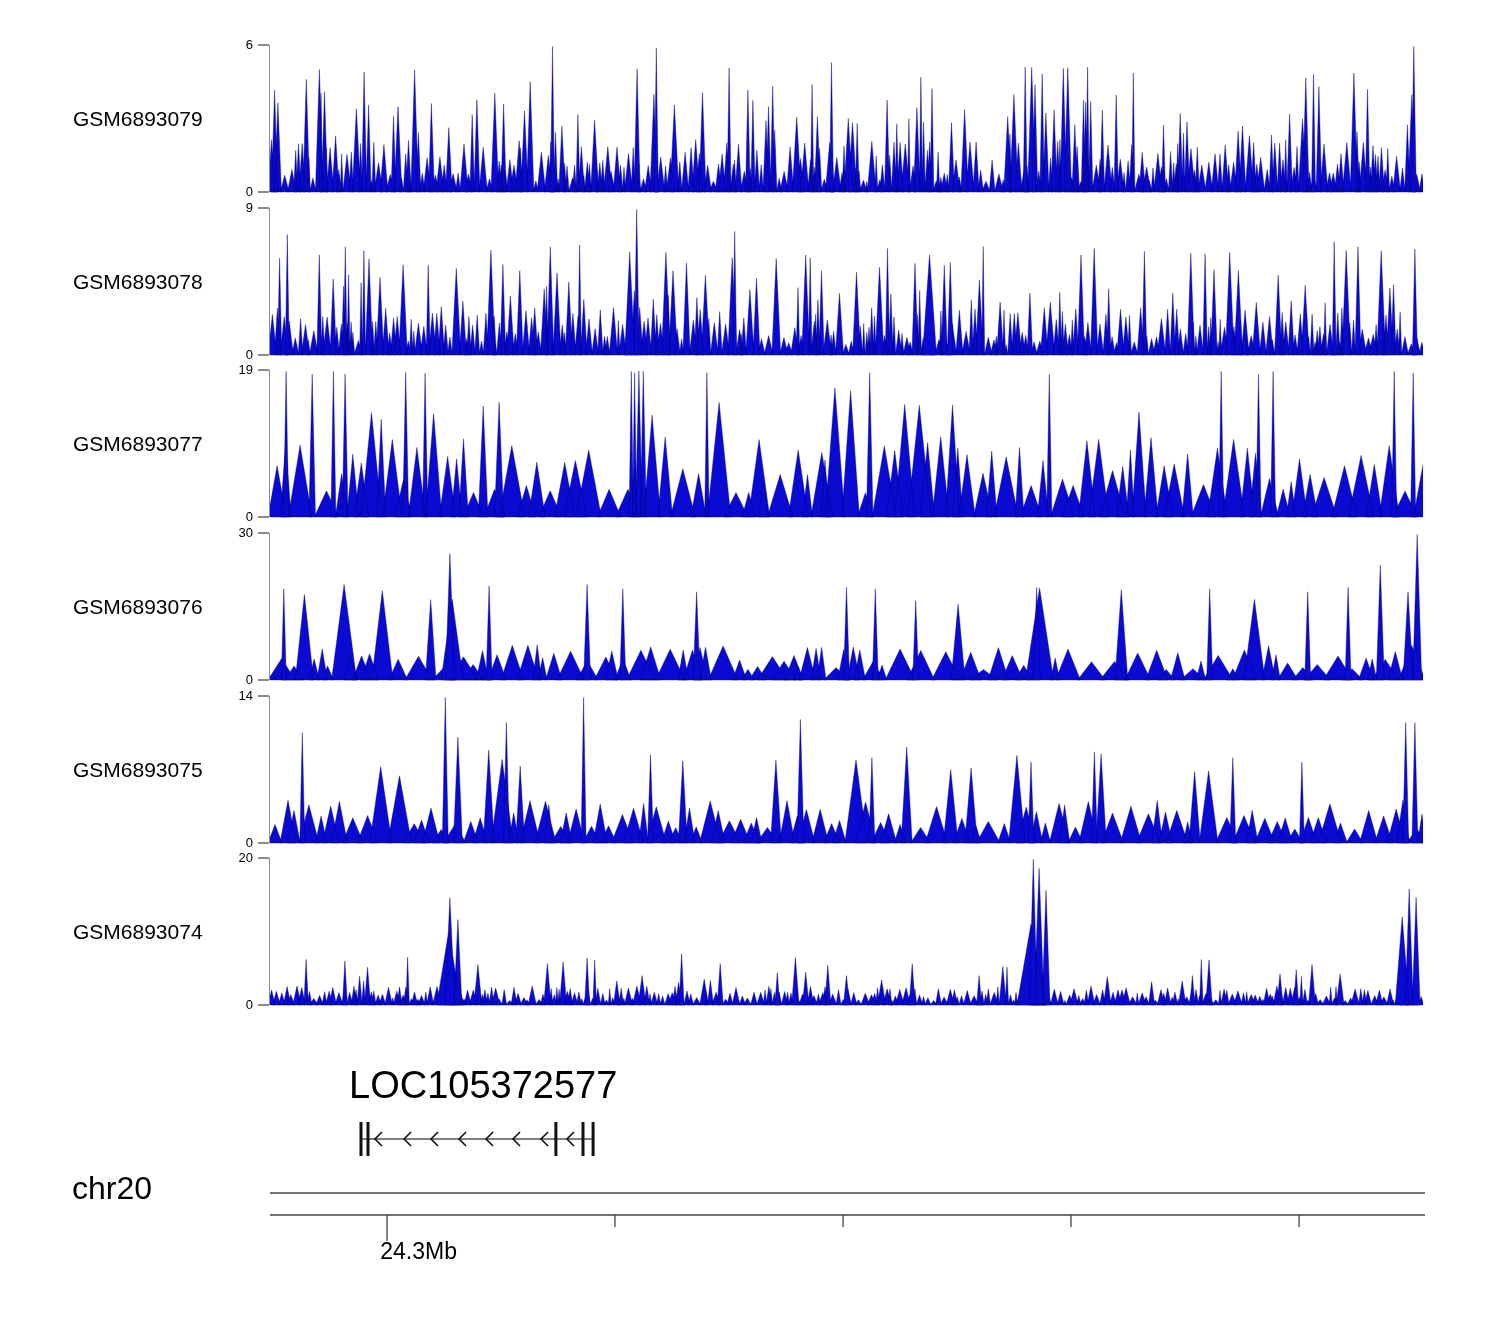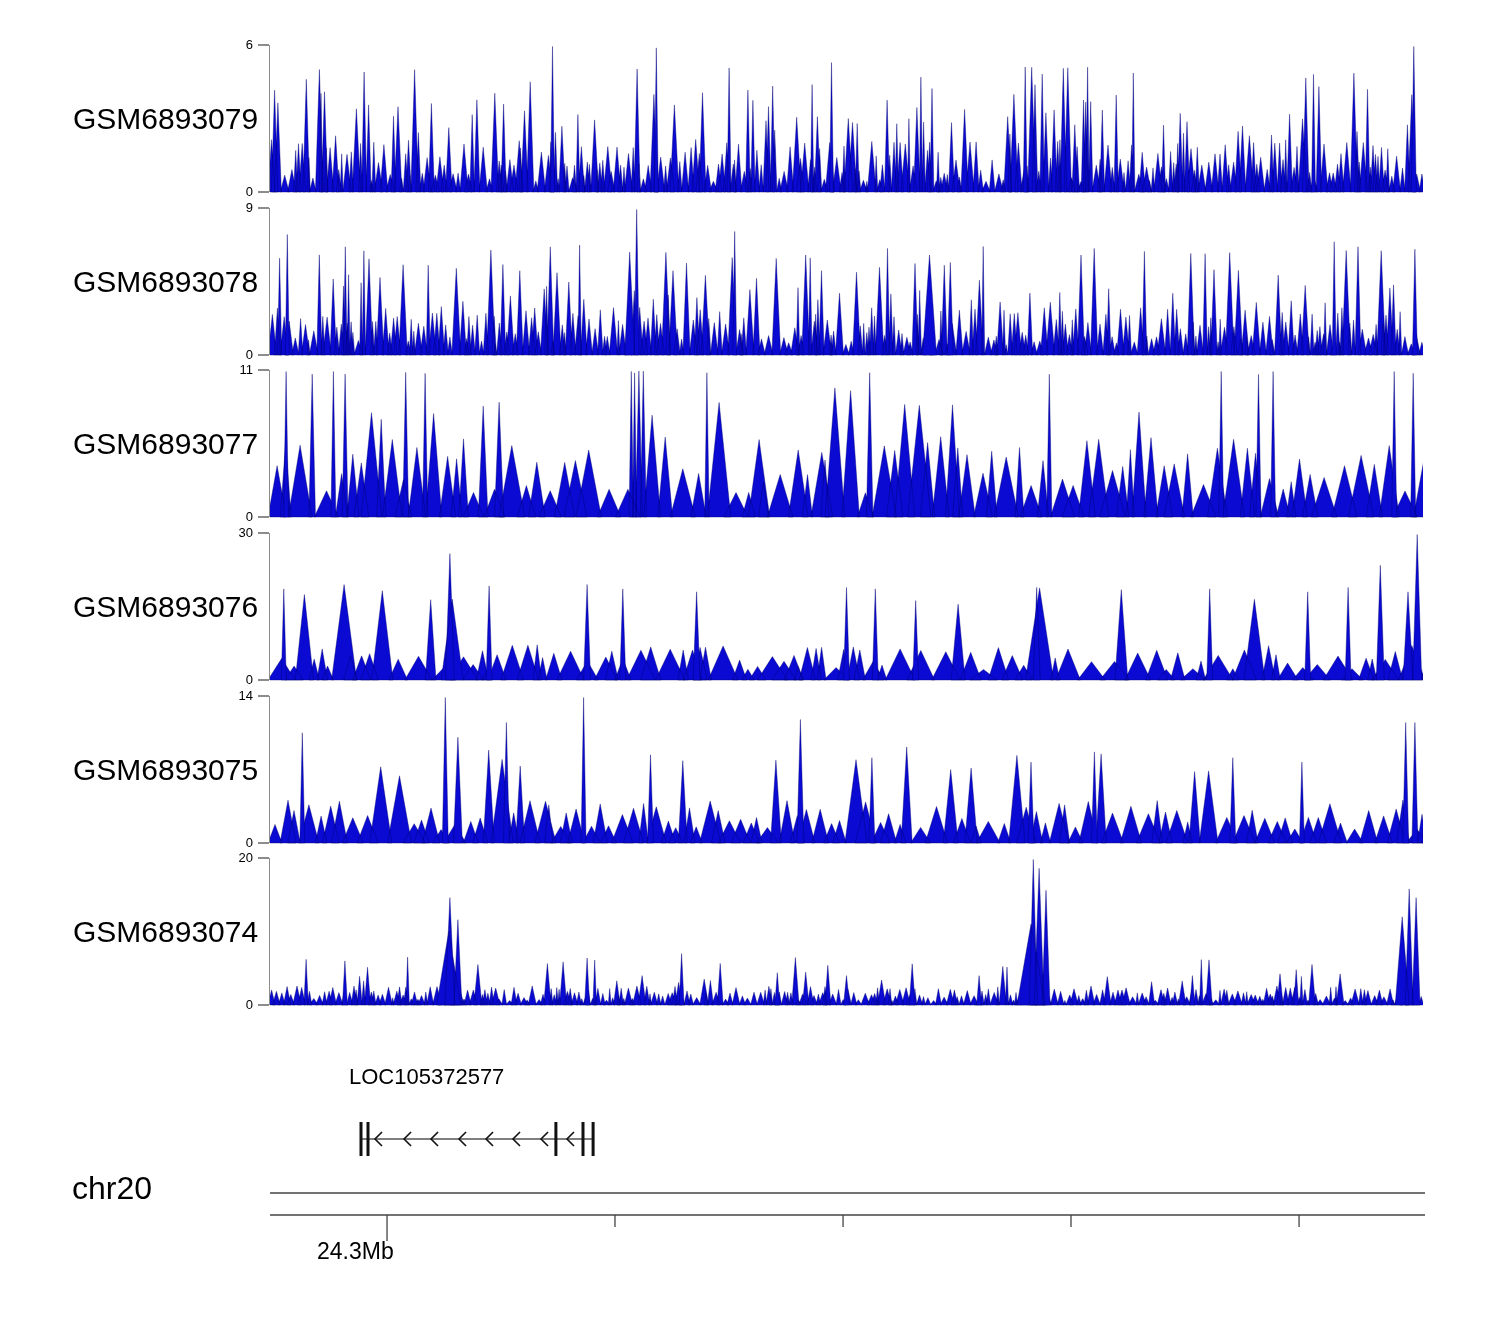--- a/index.html
+++ b/index.html
@@ -1,35 +1,35 @@
 <!DOCTYPE html>
 <html><head>
 <meta charset="utf-8">
 <style>
   html,body{margin:0;padding:0}
   body{
     width:1500px;height:1320px;background:#ffffff;position:relative;
     font-family:"Liberation Sans",sans-serif;color:#000;overflow:hidden;
   }
   .track-row{position:absolute;left:0;width:1500px;height:163px}
-  .track-label{position:absolute;left:73px;top:104px;font-size:30px;transform:translateY(-50%);white-space:nowrap}
+  .track-label{position:absolute;left:73px;top:104px;font-size:21px;transform:translateY(-50%);white-space:nowrap}
   .track-row .track-label{top:74px}
   .ymax,.ymin{position:absolute;left:203px;width:50px;text-align:right;font-size:13px;line-height:14px}
   .ymax{top:-7px}
   .ymin{top:140px}
   .yaxis{position:absolute;left:258px;top:0;width:11px;height:147px;border-right:1.6px solid #8c8c8c}
   .yaxis i{position:absolute;left:0;width:11px;height:1.6px;background:#8c8c8c;display:block}
   .yaxis i.tt{top:-0.8px}
   .yaxis i.bt{bottom:-0.8px}
   .signal{position:absolute;left:270px;top:0}
-  #gene-label{position:absolute;left:349px;top:1064px;font-size:22px;white-space:nowrap}
+  #gene-label{position:absolute;left:349px;top:1064px;font-size:38px;white-space:nowrap}
   #gene-svg{position:absolute;left:270px;top:1110px}
   #chrom-label{position:absolute;left:72px;top:1170px;font-size:32px;white-space:nowrap}
   #chrom-svg{position:absolute;left:270px;top:1186px}
-  #tick-label{position:absolute;left:317px;top:1238px;width:140px;text-align:left;font-size:23px}
+  #tick-label{position:absolute;left:317px;top:1238px;width:140px;text-align:right;font-size:23px}
 </style>
 </head>
 <body>
 
 <div id="tracks">
     <div class="track-row" style="top: 45px;">
       <div class="track-label">GSM6893079</div>
       <div class="ymax">6</div>
       <div class="ymin">0</div>
       <div class="yaxis">
@@ -49,21 +49,21 @@
         <i class="tt"></i>
         <i class="bt"></i>
       </div>
       <svg class="signal" width="1153" height="148">
         <path d="M0 147 L-2.0 147 L2.4 106.4 L6.7 147 L4.4 147 L7.4 100.1 L10.3 147 L7.5 147 L9.6 50.2 L11.7 147 L9.9 147 L14.2 108.7 L18.4 147 L15.0 147 L19.2 113.1 L23.4 147 L21.7 147 L25.3 129.9 L29.0 147 L28.2 147 L30.6 110.6 L32.9 147 L31.3 147 L35.5 116.6 L39.7 147 L36.9 147 L38.5 131.8 L40.1 147 L39.3 147 L43.8 122.8 L48.3 147 L46.8 147 L49.3 46.9 L51.9 147 L50.8 147 L52.8 108.4 L54.9 147 L52.7 147 L57.1 109.1 L61.4 147 L60.0 147 L63.2 71.0 L66.4 147 L64.0 147 L66.8 119.2 L69.6 147 L68.3 147 L71.3 116.1 L74.2 147 L71.6 147 L73.5 78.1 L75.4 147 L73.5 147 L75.3 38.8 L77.1 147 L75.5 147 L77.2 115.2 L78.9 147 L77.0 147 L78.6 66.7 L80.1 147 L79.2 147 L81.1 113.8 L83.0 147 L81.1 147 L82.9 124.4 L84.8 147 L83.9 147 L88.4 132.4 L92.8 147 L89.6 147 L91.1 74.8 L92.7 147 L92.2 147 L93.9 42.8 L95.6 147 L95.2 147 L99.0 50.9 L102.8 147 L100.4 147 L102.5 113.5 L104.6 147 L103.5 147 L105.8 113.4 L108.1 147 L106.2 147 L110.0 69.4 L113.9 147 L112.2 147 L115.7 100.4 L119.2 147 L117.0 147 L119.7 125.1 L122.4 147 L120.2 147 L123.6 110.0 L126.9 147 L123.6 147 L127.2 108.5 L130.9 147 L128.8 147 L133.1 56.7 L137.4 147 L135.3 147 L138.3 133.1 L141.2 147 L139.3 147 L141.2 111.3 L143.1 147 L142.2 147 L143.8 123.1 L145.5 147 L144.4 147 L148.4 115.3 L152.5 147 L150.1 147 L153.8 118.2 L157.6 147 L156.2 147 L158.2 57.2 L160.3 147 L158.4 147 L162.4 105.0 L166.4 147 L163.4 147 L166.8 105.3 L170.2 147 L168.0 147 L171.3 98.6 L174.7 147 L173.0 147 L175.7 116.9 L178.4 147 L177.4 147 L179.9 128.9 L182.4 147 L181.8 147 L186.3 60.3 L190.8 147 L189.3 147 L192.9 93.3 L196.5 147 L194.0 147 L196.6 130.6 L199.1 147 L196.6 147 L198.9 108.5 L201.3 147 L199.8 147 L202.6 117.2 L205.4 147 L204.6 147 L207.2 107.1 L209.7 147 L209.0 147 L211.5 133.1 L214.0 147 L213.2 147 L215.9 105.3 L218.6 147 L216.6 147 L220.9 42.1 L225.1 147 L221.8 147 L224.1 108.1 L226.5 147 L223.9 147 L225.4 136.6 L227.0 147 L226.5 147 L229.3 115.0 L232.1 147 L230.1 147 L232.9 56.5 L235.7 147 L233.7 147 L236.8 124.0 L239.9 147 L236.6 147 L240.4 87.9 L244.2 147 L242.0 147 L245.3 125.7 L248.7 147 L246.3 147 L249.8 62.7 L253.2 147 L252.2 147 L256.0 102.7 L259.7 147 L258.3 147 L261.6 109.7 L264.9 147 L261.3 147 L264.7 100.0 L268.0 147 L264.9 147 L268.3 123.8 L271.7 147 L270.4 147 L274.2 80.9 L278.1 147 L274.8 147 L276.6 78.3 L278.4 147 L276.8 147 L280.3 38.9 L283.8 147 L280.6 147 L282.7 133.6 L284.8 147 L282.9 147 L287.0 64.7 L291.0 147 L289.2 147 L292.3 116.9 L295.3 147 L292.7 147 L294.5 124.7 L296.3 147 L295.2 147 L298.8 74.0 L302.4 147 L299.7 147 L302.9 105.3 L306.1 147 L304.5 147 L308.1 107.6 L311.6 147 L307.9 147 L309.6 37.1 L311.4 147 L310.4 147 L313.8 91.3 L317.2 147 L315.5 147 L319.0 110.9 L322.5 147 L321.7 147 L325.1 120.7 L328.6 147 L327.5 147 L330.3 101.8 L333.1 147 L332.2 147 L334.6 128.3 L337.0 147 L334.6 147 L337.3 128.4 L340.1 147 L339.2 147 L343.5 99.6 L347.7 147 L346.9 147 L348.4 112.6 L350.0 147 L348.7 147 L352.6 116.4 L356.5 147 L354.8 147 L358.5 91.7 L362.1 147 L361.0 147 L364.3 82.6 L367.6 147 L366.4 147 L369.7 99.4 L373.1 147 L370.3 147 L374.1 113.2 L377.9 147 L374.4 147 L378.0 110.1 L381.7 147 L380.3 147 L383.3 91.2 L386.4 147 L384.1 147 L386.8 106.6 L389.5 147 L386.6 147 L390.5 115.4 L394.5 147 L391.5 147 L395.9 44.4 L400.4 147 L396.0 147 L398.2 86.9 L400.4 147 L398.6 147 L403.0 62.7 L407.4 147 L403.8 147 L407.1 120.7 L410.4 147 L409.3 147 L411.6 131.0 L413.9 147 L412.8 147 L416.5 55.1 L420.2 147 L419.3 147 L423.3 112.0 L427.3 147 L424.2 147 L426.9 89.6 L429.7 147 L426.7 147 L430.2 101.7 L433.7 147 L431.1 147 L435.4 67.3 L439.7 147 L436.6 147 L438.8 110.5 L440.9 147 L440.4 147 L444.3 114.6 L448.2 147 L447.2 147 L449.7 103.6 L452.2 147 L451.4 147 L455.6 116.0 L459.8 147 L457.8 147 L462.2 49.6 L466.7 147 L465.7 147 L469.6 121.5 L473.6 147 L469.5 147 L471.1 125.8 L472.8 147 L471.0 147 L473.8 109.8 L476.6 147 L475.7 147 L479.9 81.6 L484.1 147 L482.9 147 L486.5 70.3 L490.0 147 L487.6 147 L491.5 130.9 L495.4 147 L494.1 147 L498.6 127.6 L503.1 147 L501.8 147 L506.2 50.4 L510.7 147 L509.6 147 L513.9 129.6 L518.3 147 L514.6 147 L518.7 134.7 L522.8 147 L520.6 147 L524.8 119.8 L529.0 147 L526.1 147 L528.0 79.7 L529.8 147 L527.8 147 L531.1 127.5 L534.5 147 L531.7 147 L535.7 47.0 L539.7 147 L538.3 147 L540.2 49.9 L542.1 147 L540.8 147 L544.3 113.3 L547.8 147 L544.1 147 L545.6 106.2 L547.2 147 L545.8 147 L547.9 91.6 L550.1 147 L548.8 147 L551.5 62.7 L554.2 147 L552.9 147 L557.3 112.0 L561.7 147 L559.1 147 L561.1 127.1 L563.1 147 L561.1 147 L563.6 123.1 L566.2 147 L565.4 147 L569.5 85.2 L573.5 147 L572.3 147 L575.9 136.5 L579.4 147 L578.2 147 L581.2 133.2 L584.2 147 L582.5 147 L586.5 64.2 L590.5 147 L587.9 147 L590.3 117.9 L592.8 147 L592.2 147 L593.7 115.4 L595.2 147 L594.9 147 L596.8 124.5 L598.8 147 L597.2 147 L599.0 119.2 L600.9 147 L599.4 147 L601.7 99.8 L603.9 147 L602.8 147 L604.5 108.0 L606.2 147 L605.2 147 L609.5 59.3 L613.9 147 L611.5 147 L614.6 127.4 L617.6 147 L615.3 147 L617.5 40.4 L619.8 147 L618.5 147 L620.9 85.9 L623.2 147 L622.1 147 L624.0 108.8 L625.8 147 L625.4 147 L628.7 122.0 L632.1 147 L630.1 147 L632.0 125.5 L634.0 147 L632.9 147 L636.9 129.3 L640.8 147 L636.8 147 L640.1 134.0 L643.4 147 L641.9 147 L645.0 55.5 L648.0 147 L646.0 147 L647.5 106.6 L649.0 147 L647.9 147 L649.7 82.4 L651.5 147 L650.5 147 L653.2 129.9 L655.9 147 L653.8 147 L657.7 124.6 L661.7 147 L659.4 147 L661.3 127.2 L663.1 147 L661.2 147 L663.2 134.1 L665.1 147 L664.7 147 L669.0 131.5 L673.4 147 L669.4 147 L670.9 103.0 L672.5 147 L671.1 147 L674.3 57.2 L677.4 147 L674.7 147 L677.2 135.8 L679.8 147 L677.9 147 L682.3 115.6 L686.7 147 L685.7 147 L689.4 102.2 L693.1 147 L691.7 147 L696.1 123.4 L700.5 147 L699.0 147 L701.3 91.8 L703.5 147 L702.0 147 L705.0 101.1 L707.9 147 L705.6 147 L709.4 72.2 L713.3 147 L711.6 147 L713.2 38.5 L714.7 147 L714.3 147 L718.3 129.2 L722.3 147 L720.3 147 L723.9 132.0 L727.4 147 L724.1 147 L726.3 128.2 L728.4 147 L726.6 147 L730.1 94.0 L733.6 147 L732.5 147 L734.0 102.2 L735.6 147 L734.5 147 L736.2 136.7 L737.9 147 L737.6 147 L740.2 105.8 L742.8 147 L741.2 147 L744.3 105.5 L747.3 147 L744.1 147 L747.9 104.7 L751.6 147 L748.7 147 L752.2 124.3 L755.8 147 L752.5 147 L755.7 127.2 L758.9 147 L757.1 147 L759.9 85.1 L762.7 147 L760.8 147 L764.1 133.7 L767.4 147 L765.8 147 L769.8 133.1 L773.8 147 L770.4 147 L774.3 99.8 L778.1 147 L775.8 147 L780.3 94.2 L784.8 147 L782.9 147 L786.3 111.5 L789.7 147 L787.9 147 L789.8 84.5 L791.7 147 L790.5 147 L792.4 103.3 L794.3 147 L792.3 147 L795.4 116.1 L798.4 147 L796.0 147 L799.4 126.6 L802.7 147 L800.6 147 L802.3 111.8 L804.0 147 L802.5 147 L805.8 100.9 L809.0 147 L807.4 147 L811.0 47.0 L814.5 147 L811.0 147 L814.6 128.5 L818.1 147 L814.3 147 L817.9 114.5 L821.6 147 L820.5 147 L824.2 40.4 L827.8 147 L826.5 147 L830.0 116.1 L833.6 147 L832.8 147 L835.9 106.3 L838.9 147 L836.4 147 L838.7 80.7 L841.0 147 L838.8 147 L842.1 128.7 L845.4 147 L843.5 147 L846.4 134.9 L849.4 147 L846.7 147 L850.5 101.2 L854.2 147 L852.4 147 L855.9 109.1 L859.5 147 L857.6 147 L859.5 107.4 L861.5 147 L860.4 147 L864.3 133.9 L868.1 147 L867.1 147 L870.6 99.8 L874.1 147 L872.0 147 L874.4 43.4 L876.8 147 L875.1 147 L876.8 127.9 L878.6 147 L878.1 147 L881.6 130.7 L885.1 147 L882.8 147 L886.5 128.8 L890.3 147 L887.1 147 L891.4 110.7 L895.8 147 L894.6 147 L897.6 101.2 L900.6 147 L900.0 147 L902.8 85.2 L905.6 147 L903.8 147 L906.7 101.3 L909.6 147 L907.3 147 L910.4 120.7 L913.6 147 L912.8 147 L915.7 125.8 L918.7 147 L917.2 147 L920.8 45.4 L924.4 147 L921.6 147 L923.3 114.3 L924.9 147 L924.3 147 L925.9 128.1 L927.4 147 L926.4 147 L930.0 117.2 L933.6 147 L932.7 147 L935.1 45.7 L937.4 147 L936.7 147 L938.6 118.8 L940.6 147 L939.3 147 L940.8 109.8 L942.3 147 L940.7 147 L944.0 61.6 L947.3 147 L946.3 147 L948.1 133.9 L950.0 147 L948.7 147 L950.2 111.2 L951.8 147 L950.2 147 L954.5 119.3 L958.7 147 L955.4 147 L959.7 44.6 L964.1 147 L960.7 147 L963.9 118.7 L967.2 147 L964.1 147 L968.4 62.4 L972.7 147 L968.0 147 L970.4 131.0 L972.8 147 L971.2 147 L975.1 102.1 L979.1 147 L974.8 147 L976.5 129.3 L978.2 147 L977.1 147 L981.2 127.6 L985.3 147 L982.1 147 L986.3 94.4 L990.5 147 L989.3 147 L992.9 114.2 L996.5 147 L995.6 147 L999.5 108.4 L1003.3 147 L999.1 147 L1002.2 131.6 L1005.2 147 L1004.5 147 L1008.2 67.1 L1011.8 147 L1009.6 147 L1012.2 104.4 L1014.7 147 L1012.2 147 L1015.8 114.0 L1019.3 147 L1018.0 147 L1021.2 92.8 L1024.3 147 L1022.0 147 L1025.1 127.0 L1028.2 147 L1026.8 147 L1030.3 105.9 L1033.7 147 L1031.1 147 L1035.2 77.4 L1039.3 147 L1036.7 147 L1038.6 128.7 L1040.5 147 L1040.0 147 L1042.1 106.1 L1044.1 147 L1042.6 147 L1045.1 134.1 L1047.5 147 L1044.9 147 L1047.2 122.4 L1049.5 147 L1047.4 147 L1049.9 118.6 L1052.3 147 L1049.9 147 L1053.6 125.9 L1057.3 147 L1053.5 147 L1055.1 94.8 L1056.8 147 L1056.3 147 L1060.0 116.6 L1063.8 147 L1060.0 147 L1063.5 136.3 L1067.0 147 L1065.6 147 L1067.8 105.1 L1070.0 147 L1068.2 147 L1069.7 133.9 L1071.3 147 L1069.9 147 L1071.9 99.8 L1074.0 147 L1071.9 147 L1076.2 42.5 L1080.5 147 L1077.7 147 L1079.8 115.1 L1081.9 147 L1081.4 147 L1083.5 112.1 L1085.7 147 L1085.0 147 L1088.0 38.7 L1090.9 147 L1088.0 147 L1092.3 121.2 L1096.7 147 L1094.0 147 L1098.5 130.0 L1102.9 147 L1098.7 147 L1103.2 126.4 L1107.6 147 L1104.1 147 L1106.1 116.4 L1108.2 147 L1106.8 147 L1111.2 42.7 L1115.6 147 L1111.0 147 L1113.0 115.8 L1115.1 147 L1113.2 147 L1116.0 107.1 L1118.7 147 L1116.3 147 L1119.9 79.9 L1123.4 147 L1120.9 147 L1123.5 76.9 L1126.1 147 L1124.2 147 L1127.2 121.3 L1130.2 147 L1128.5 147 L1130.1 103.7 L1131.8 147 L1131.3 147 L1134.9 128.6 L1138.6 147 L1137.2 147 L1141.3 135.8 L1145.4 147 L1142.0 147 L1146.2 126.0 L1150.4 147 L1148.7 147 L1151.9 134.3 L1155.2 147 L1153.1 147 L1157.4 134.7 L1161.7 147 L1153 147 Z" fill="#0a0ad2" stroke="#000070" stroke-width="0.4"></path>
         <path d="M15.3 147 L17.3 26.5 L19.3 147 Z M364.2 147 L366.7 1.5 L369.2 147 Z M354.7 147 L359.7 44.1 L364.7 147 Z M462.7 147 L464.7 23.5 L466.7 147 Z M652.5 147 L659.5 47.0 L666.5 147 Z M677.3 147 L680.3 54.4 L683.3 147 Z M1062.2 147 L1064.2 33.8 L1066.2 147 Z M1142.4 147 L1144.9 41.2 L1147.4 147 Z " fill="#0a0ad2" stroke="#000070" stroke-width="0.4"></path>
       </svg>
     </div>
     <div class="track-row" style="top: 370px;">
       <div class="track-label">GSM6893077</div>
-      <div class="ymax">11</div>
+      <div class="ymax">19</div>
       <div class="ymin">0</div>
       <div class="yaxis">
         <i class="tt"></i>
         <i class="bt"></i>
       </div>
       <svg class="signal" width="1153" height="148">
         <path d="M0 147 L-2.0 147 L7.1 95.7 L16.3 147 L10.3 147 L15.7 71.7 L21.1 147 L18.3 147 L30.1 75.2 L42.0 147 L38.9 147 L42.2 4.1 L45.5 147 L44.4 147 L56.5 120.8 L68.6 147 L65.4 147 L71.6 103.7 L77.8 147 L72.2 147 L75.1 4.0 L78.1 147 L76.7 147 L82.8 84.2 L89.0 147 L83.8 147 L91.3 92.9 L98.8 147 L91.1 147 L101.5 42.7 L111.9 147 L106.6 147 L111.2 49.3 L115.8 147 L112.4 147 L122.3 69.5 L132.1 147 L124.9 147 L133.4 109.7 L141.9 147 L132.7 147 L135.7 2.3 L138.7 147 L138.1 147 L146.9 77.5 L155.7 147 L152.5 147 L155.1 3.3 L157.8 147 L155.5 147 L163.6 43.6 L171.8 147 L169.3 147 L177.6 86.4 L185.8 147 L181.1 147 L186.6 88.8 L192.1 147 L188.7 147 L193.5 68.9 L198.4 147 L193.1 147 L203.5 122.4 L213.8 147 L208.3 147 L213.2 36.1 L218.0 147 L214.0 147 L224.5 119.2 L235.0 147 L224.5 147 L229.1 32.2 L233.7 147 L228.9 147 L241.8 75.6 L254.8 147 L247.1 147 L256.4 115.6 L265.7 147 L258.5 147 L266.8 92.2 L275.2 147 L268.9 147 L280.2 120.7 L291.5 147 L284.5 147 L294.7 92.4 L304.9 147 L293.9 147 L305.4 90.5 L316.9 147 L305.9 147 L318.7 80.0 L331.4 147 L327.4 147 L339.1 119.3 L350.9 147 L345.4 147 L357.9 119.3 L370.4 147 L359.1 147 L361.3 1.4 L363.5 147 L362.5 147 L364.6 2.9 L366.7 147 L365.4 147 L368.9 0.9 L372.4 147 L370.3 147 L373.3 1.1 L376.4 147 L373.6 147 L382.1 45.2 L390.6 147 L387.7 147 L395.2 67.1 L402.6 147 L400.3 147 L412.8 98.8 L425.3 147 L420.8 147 L428.6 103.5 L436.3 147 L434.7 147 L436.9 2.7 L439.2 147 L437.3 147 L449.1 32.4 L460.8 147 L453.8 147 L466.0 122.6 L478.1 147 L472.1 147 L478.7 122.4 L485.3 147 L478.4 147 L489.1 69.6 L499.7 147 L488.4 147 L493.4 112.9 L498.5 147 L497.3 147 L510.2 104.5 L523.0 147 L518.3 147 L528.2 80.0 L538.2 147 L532.4 147 L537.5 104.6 L542.5 147 L540.9 147 L551.8 82.4 L562.7 147 L550.9 147 L555.0 90.0 L559.1 147 L555.1 147 L564.9 17.9 L574.8 147 L571.8 147 L580.6 20.7 L589.4 147 L587.4 147 L595.4 122.8 L603.3 147 L596.4 147 L599.7 2.7 L603.0 147 L602.1 147 L614.3 75.9 L626.4 147 L616.4 147 L624.7 80.4 L633.0 147 L624.6 147 L634.7 34.4 L644.8 147 L637.6 147 L649.3 35.3 L661.0 147 L650.4 147 L657.6 72.6 L664.7 147 L662.1 147 L670.7 66.7 L679.2 147 L675.4 147 L682.5 34.9 L689.5 147 L682.7 147 L687.8 77.9 L692.8 147 L688.7 147 L697.0 84.7 L705.3 147 L703.5 147 L713.0 103.2 L722.6 147 L716.3 147 L721.7 81.2 L727.1 147 L724.0 147 L736.2 87.1 L748.4 147 L745.1 147 L749.5 77.5 L754.0 147 L750.1 147 L761.1 115.5 L772.0 147 L767.3 147 L773.0 90.6 L778.6 147 L776.7 147 L779.3 4.2 L781.9 147 L780.4 147 L792.5 109.1 L804.7 147 L792.0 147 L803.1 115.4 L814.2 147 L808.4 147 L816.9 70.7 L825.4 147 L818.6 147 L828.7 69.4 L838.8 147 L829.6 147 L842.5 100.5 L855.4 147 L846.3 147 L852.7 96.4 L859.0 147 L856.3 147 L860.4 79.7 L864.4 147 L861.8 147 L869.0 42.1 L876.3 147 L873.9 147 L881.0 67.6 L888.1 147 L885.7 147 L894.2 95.8 L902.7 147 L893.9 147 L904.2 93.9 L914.6 147 L911.9 147 L917.6 83.8 L923.3 147 L920.8 147 L933.5 114.5 L946.2 147 L937.4 147 L947.4 78.2 L957.4 147 L952.6 147 L963.6 69.3 L974.6 147 L970.1 147 L977.4 78.2 L984.8 147 L979.4 147 L985.5 83.3 L991.6 147 L985.9 147 L988.5 4.4 L991.1 147 L990.3 147 L999.5 108.5 L1008.7 147 L1006.2 147 L1013.2 119.1 L1020.3 147 L1016.3 147 L1021.2 111.7 L1026.0 147 L1021.7 147 L1029.5 89.0 L1037.3 147 L1032.4 147 L1040.1 104.4 L1047.9 147 L1041.3 147 L1054.1 107.5 L1067.0 147 L1061.7 147 L1074.5 95.7 L1087.2 147 L1078.4 147 L1091.1 85.4 L1103.9 147 L1096.1 147 L1104.3 94.4 L1112.5 147 L1109.2 147 L1119.2 75.6 L1129.3 147 L1122.7 147 L1135.0 121.0 L1147.3 147 L1140.6 147 L1143.2 3.2 L1145.7 147 L1143.5 147 L1156.3 76.6 L1169.1 147 L1153 147 Z" fill="#0a0ad2" stroke="#000070" stroke-width="0.4"></path>
         <path d="M13.6 147 L16.1 1.5 L18.6 147 Z M60.9 147 L63.4 1.5 L65.9 147 Z M948.7 147 L951.2 1.5 L953.7 147 Z M1000.6 147 L1003.1 1.5 L1005.6 147 Z M1121.7 147 L1124.2 1.5 L1126.7 147 Z " fill="#0a0ad2" stroke="#000070" stroke-width="0.4"></path>
       </svg>
     </div>

